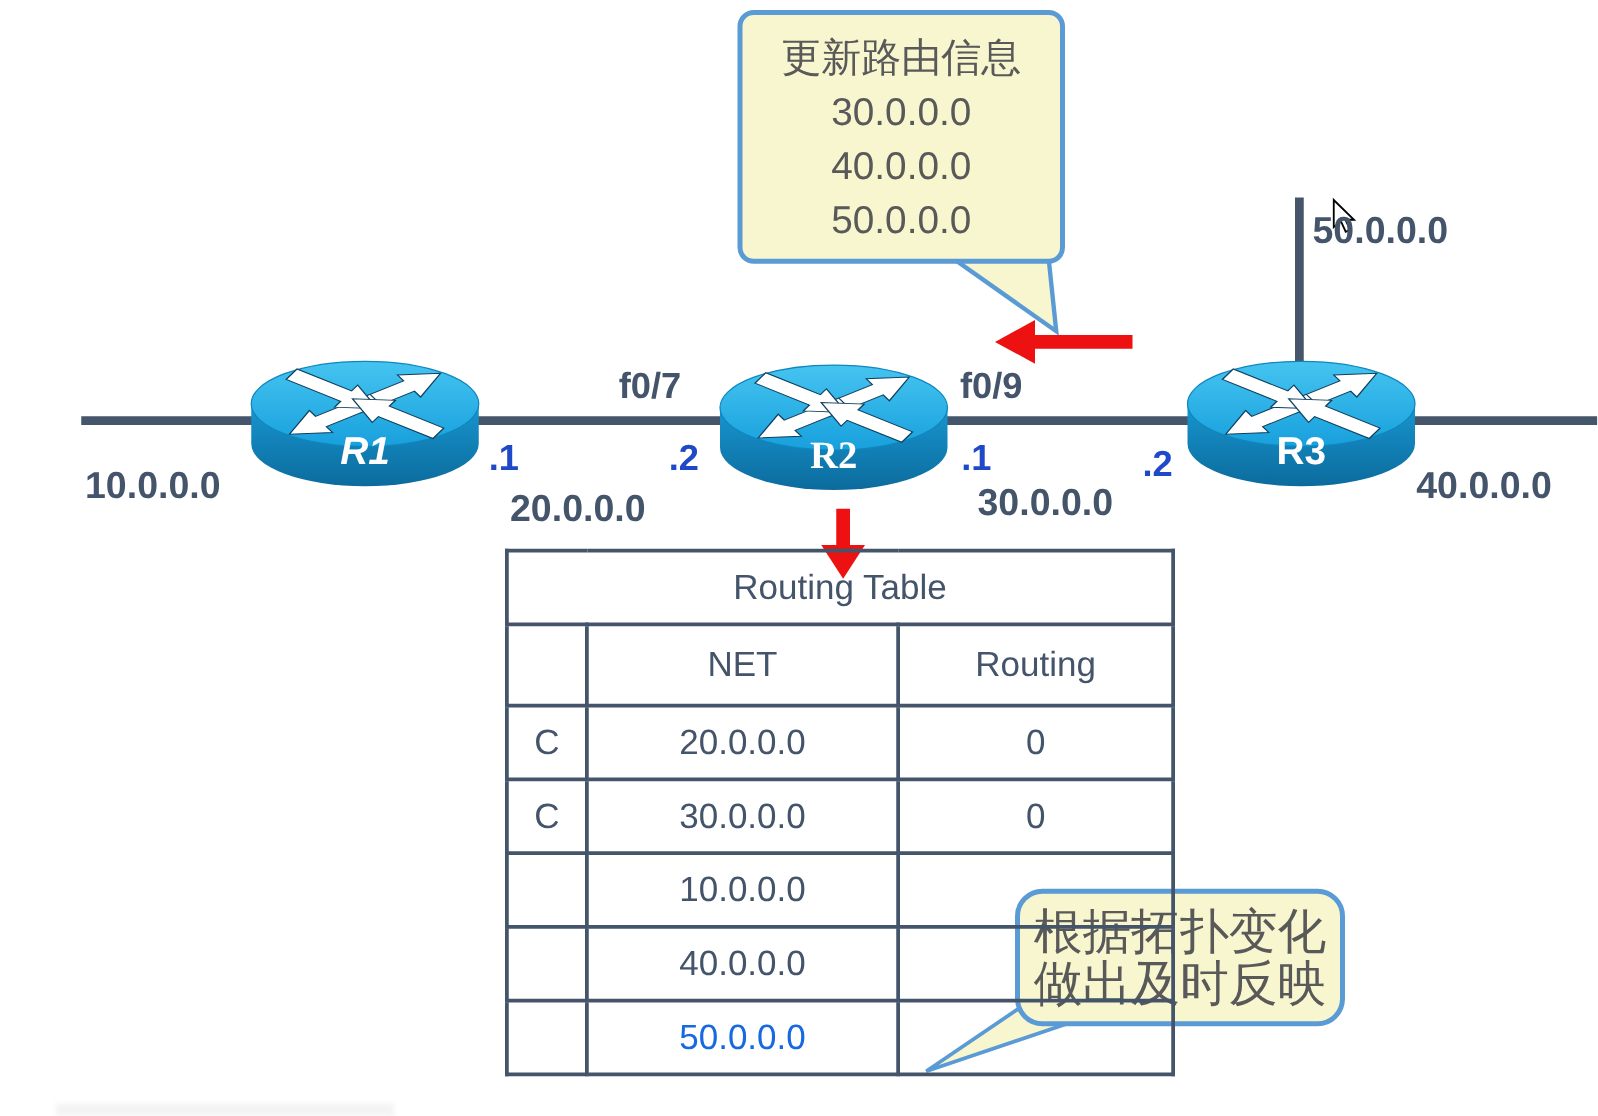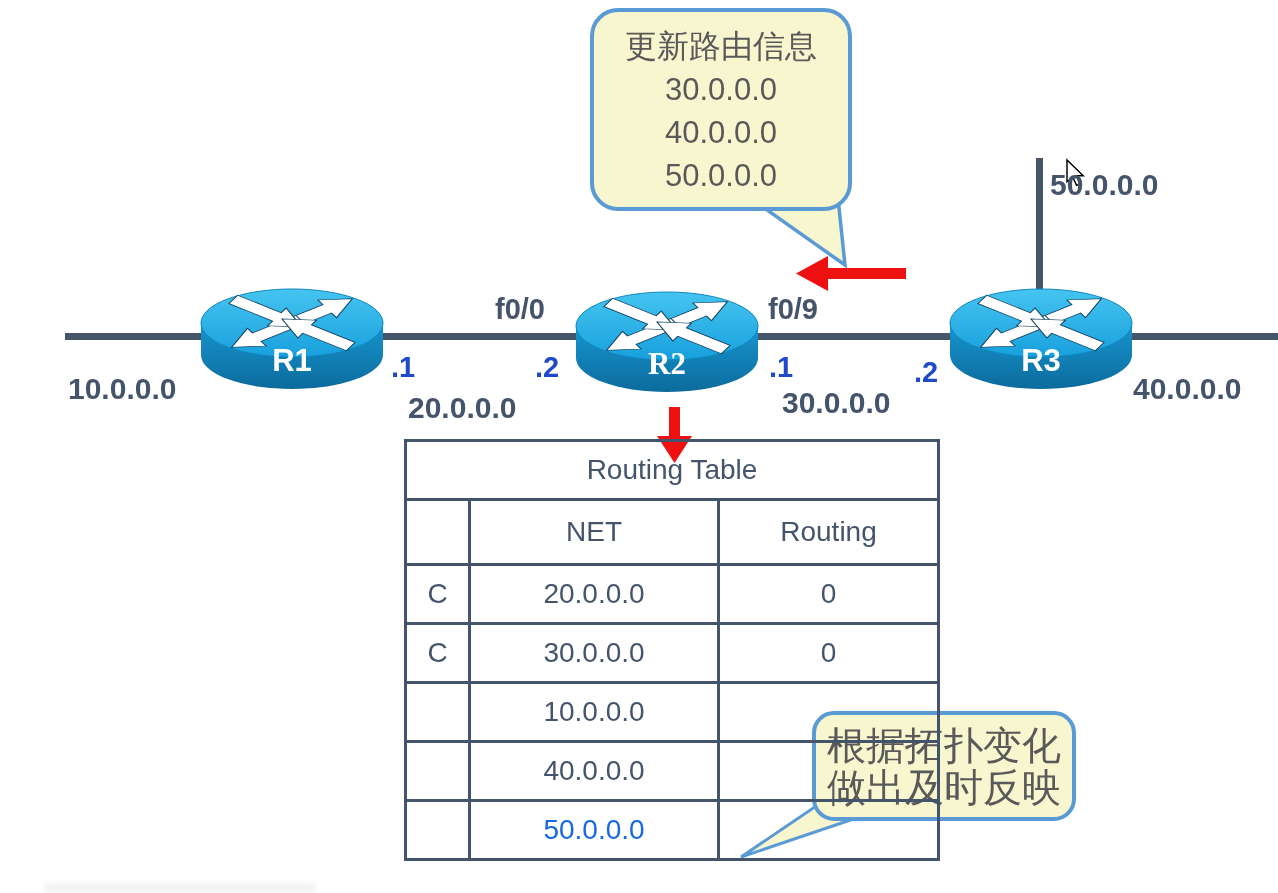--- a/index.html
+++ b/index.html
@@ -10,21 +10,21 @@
   .lbl{position:absolute;font-weight:bold;font-size:30px;color:var(--label);white-space:nowrap;}
   .iflbl{position:absolute;font-weight:bold;font-size:29px;color:var(--label);white-space:nowrap;}
   .portnum{position:absolute;font-weight:bold;font-size:29px;color:var(--interface-blue);white-space:nowrap;}
   
   .router{position:absolute;width:190px;height:112px;}
   .router .rlabel{position:absolute;left:0;right:0;top:60px;text-align:center;
                   color:#ffffff;font-weight:bold;font-size:31px;}
   
   .callout{position:absolute;background:var(--callout-bg);border:4px solid var(--callout-border);
            border-radius:28px;box-sizing:border-box;color:var(--callout-text);text-align:center;}
-  #callout-update{left:590px;top:8px;width:262px;height:203px;padding-top:12px;}
+  #callout-update{left:590px;top:8px;width:262px;height:203px;padding-top:12px;border-radius:13px;}
   #callout-update .c-title{font-size:32px;line-height:44px;}
   #callout-update .c-item{font-size:31px;line-height:43px;}
   #callout-topology{left:812px;top:711px;width:264px;height:110px;border-radius:22px;padding-top:10px;}
   #callout-topology .c-line{font-size:39px;line-height:42px;}
   
   .rtable{position:absolute;left:404px;top:439px;width:536px;height:419px;
           border-collapse:collapse;table-layout:fixed;}
   .rtable td{border:3px solid var(--table-border);text-align:center;vertical-align:middle;
              font-size:28px;color:var(--label);padding:0;}
   .rtable tr.t-title td{height:56px;}
@@ -79,21 +79,21 @@
     <div class="c-item">30.0.0.0</div>
     <div class="c-item">40.0.0.0</div>
     <div class="c-item">50.0.0.0</div>
   </div>
 
   <div class="callout" id="callout-topology">
     <div class="c-line">根据拓扑变化</div>
     <div class="c-line">做出及时反映</div>
   </div>
 
-  <div class="router" style="left:197px;top:283px;">
+  <div class="router" style="left:197px;top:283px;font-style:italic;">
     <svg width="190" height="112" viewBox="0 0 190 112">
       <path d="M4 40 L4 72 A91 34 0 0 0 186 72 L186 40 Z" fill="url(#gb)"></path>
       <ellipse cx="95" cy="40" rx="91" ry="34" fill="url(#gt)" stroke="#0e87bf" stroke-width="1"></ellipse>
       <g fill="#ffffff" stroke="#10405f" stroke-width="1.2">
         <path d="M-40,-8 L12,-8 L12,-17 L42,0 L12,17 L12,8 L-40,8 Z" transform="translate(95,40) scale(1,0.62) rotate(-33) translate(30,0)"></path>
         <path d="M-40,-8 L12,-8 L12,-17 L42,0 L12,17 L12,8 L-40,8 Z" transform="translate(95,40) scale(1,0.62) rotate(147) translate(30,0)"></path>
         <path d="M-40,-8 L12,-8 L12,-17 L42,0 L12,17 L12,8 L-40,8 Z" transform="translate(95,40) scale(1,0.62) rotate(33) translate(-30,0)"></path>
         <path d="M-40,-8 L12,-8 L12,-17 L42,0 L12,17 L12,8 L-40,8 Z" transform="translate(95,40) scale(1,0.62) rotate(213) translate(-30,0)"></path>
       </g>
     </svg>
@@ -127,21 +127,21 @@
     </svg>
     <span class="rlabel">R3</span>
   </div>
 
   <span class="lbl" style="left:68px;top:372px;">10.0.0.0</span>
   <span class="lbl" style="left:408px;top:391px;">20.0.0.0</span>
   <span class="lbl" style="left:782px;top:386px;">30.0.0.0</span>
   <span class="lbl" style="left:1133px;top:372px;">40.0.0.0</span>
   <span class="lbl" style="left:1050px;top:168px;">50.0.0.0</span>
 
-  <span class="iflbl" style="left:495px;top:293px;">f0/0</span>
+  <span class="iflbl" style="left:495px;top:293px;">f0/7</span>
   <span class="iflbl" style="left:768px;top:293px;">f0/9</span>
   <span class="portnum" style="left:391px;top:351px;">.1</span>
   <span class="portnum" style="left:535px;top:351px;">.2</span>
   <span class="portnum" style="left:769px;top:351px;">.1</span>
   <span class="portnum" style="left:914px;top:356px;">.2</span>
 
   <table class="rtable">
     <colgroup>
         <col style="width:64px;">
         <col style="width:249px;">

